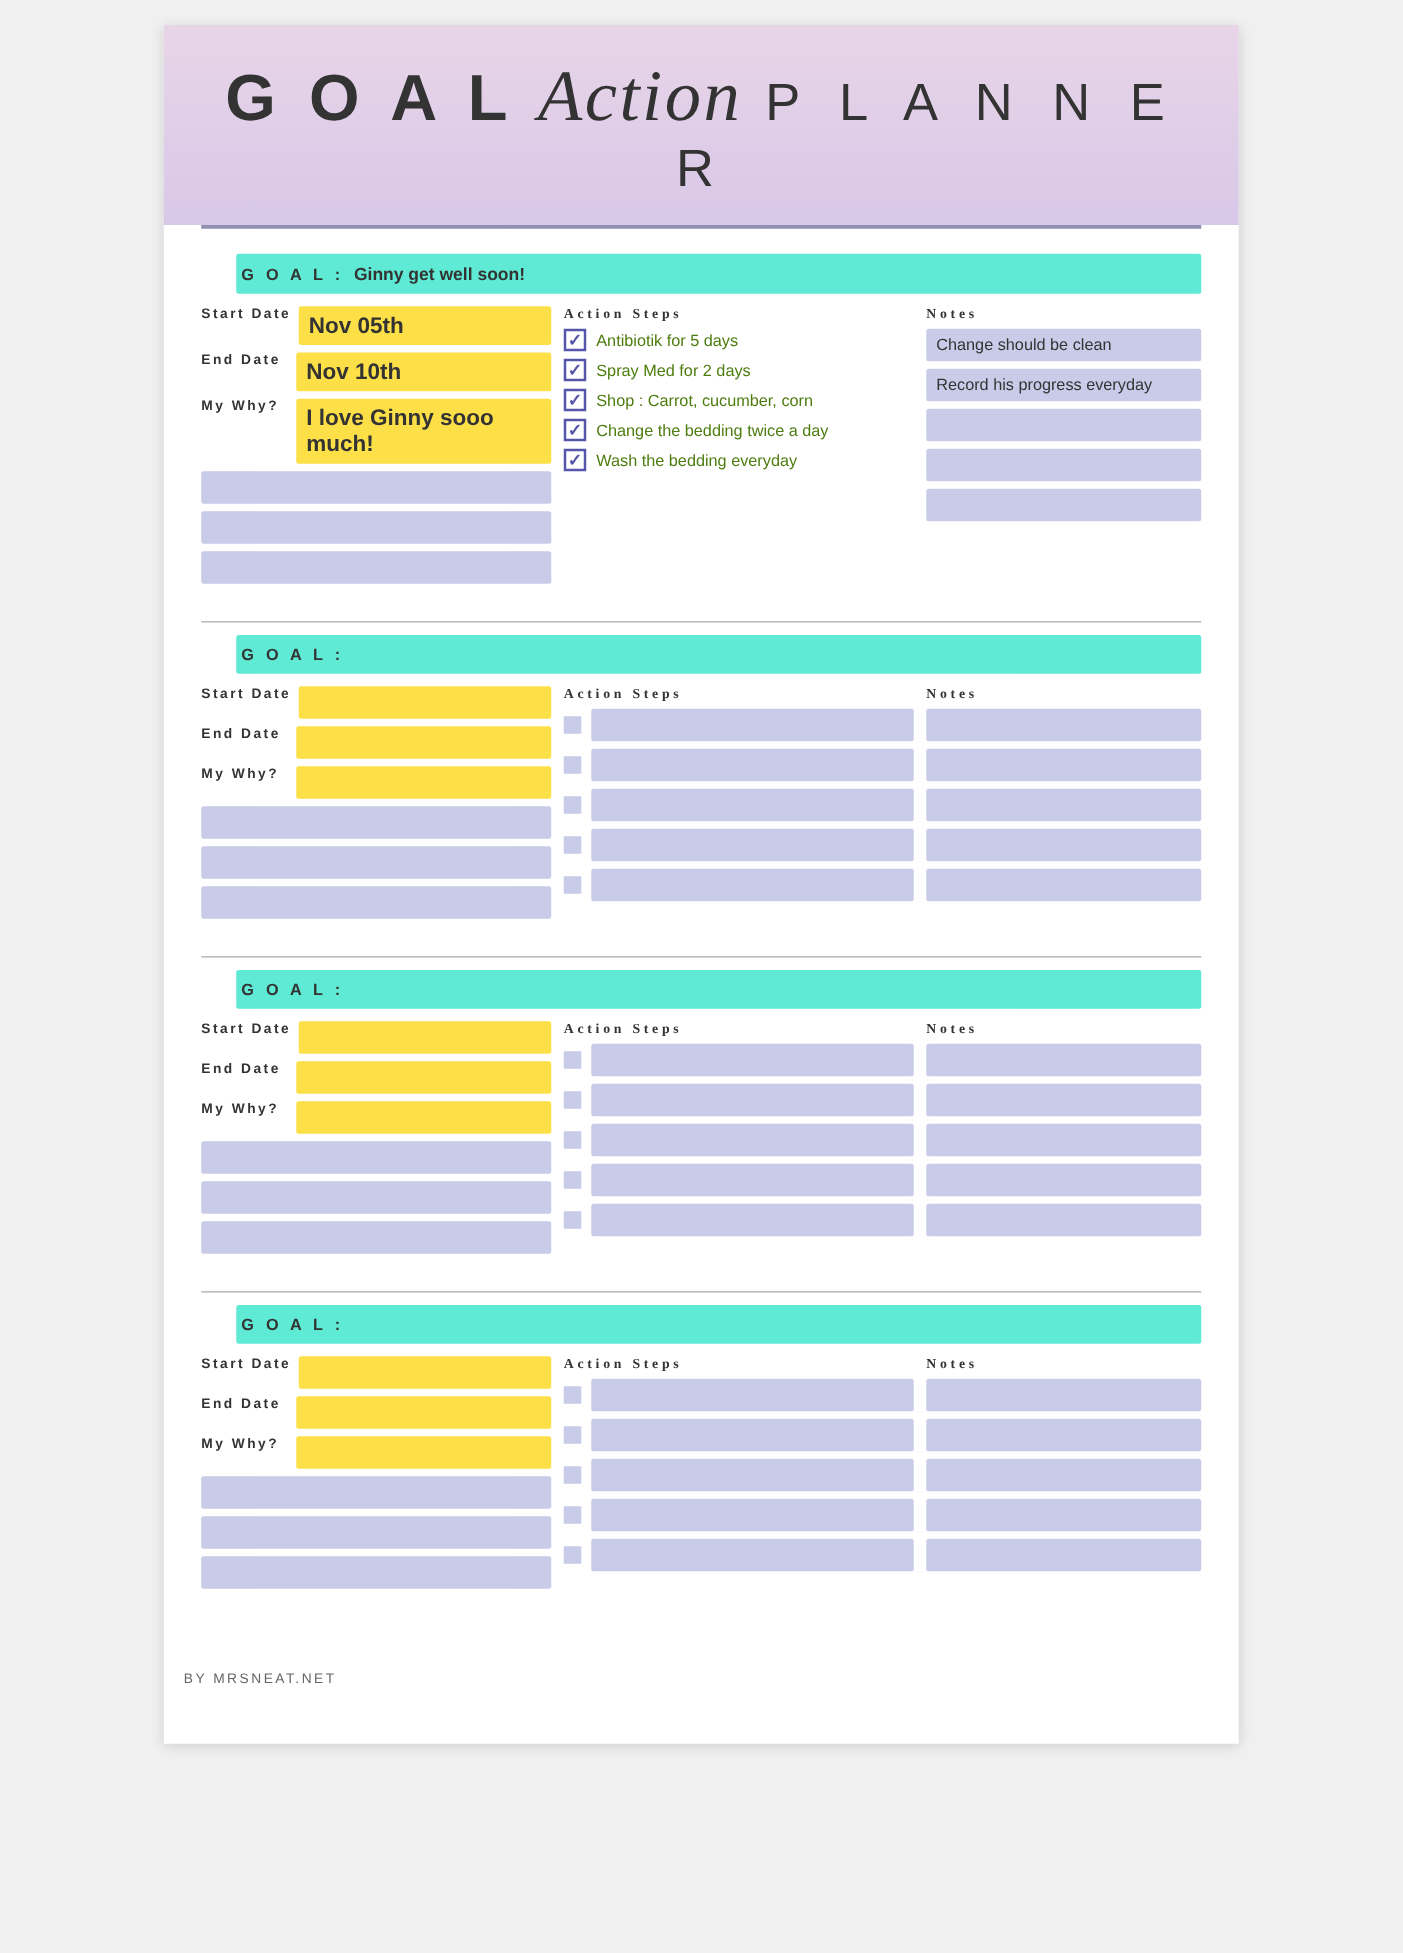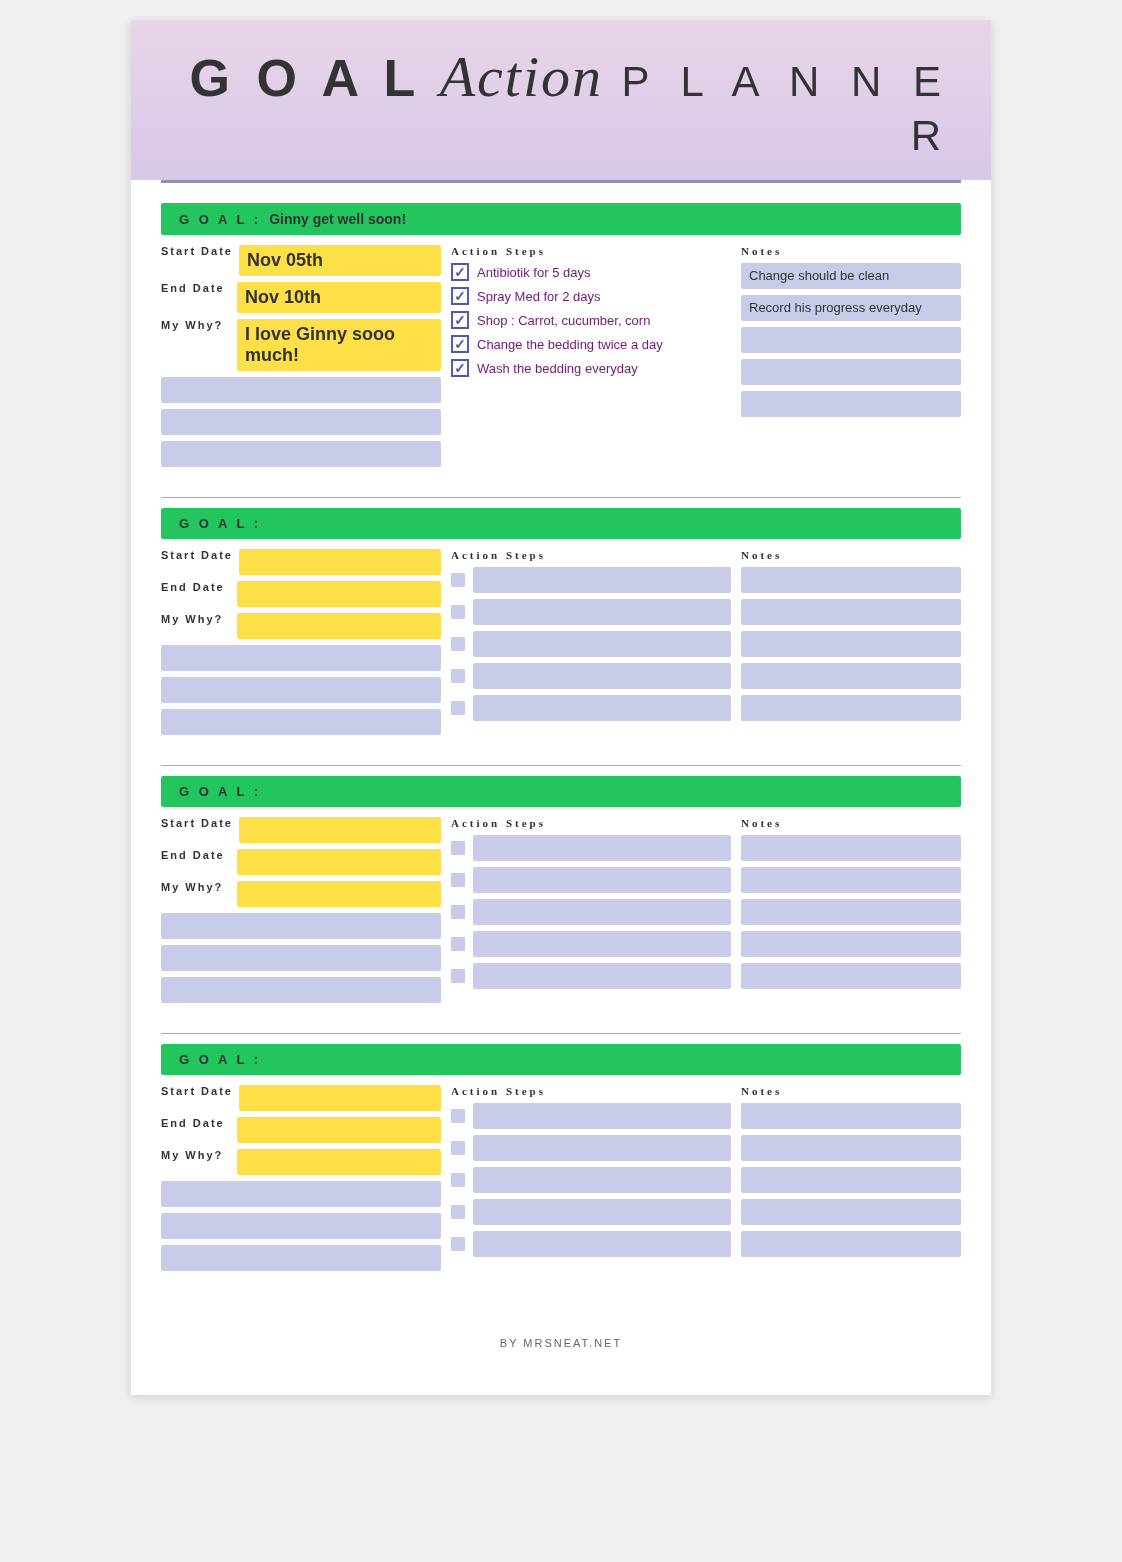--- a/index.html
+++ b/index.html
@@ -16,21 +16,21 @@
       width: 860px;
       background: white;
       padding: 0 0 30px 0;
       box-shadow: 0 2px 10px rgba(0,0,0,0.15);
     }
 
     
     .header {
       background: linear-gradient(180deg, #e8d5e8 0%, #d8c8e8 100%);
       padding: 28px 40px 22px 40px;
-      text-align: right;
+      text-align: center;
     }
 
     .header-title {
       font-size: 52px;
       letter-spacing: 4px;
       color: #333;
       line-height: 1;
     }
 
     .header-title .goal-bold {
@@ -65,24 +65,25 @@
     .content {
       padding: 20px 30px;
     }
 
     
     .goal-section {
       margin-bottom: 24px;
     }
 
     .goal-header {
-      background: #22c55e;
-      padding: 8px 18px;
+      background: #5eead4;
+      padding: 8px 4px;
       margin-bottom: 10px;
       border-radius: 2px;
+      margin-left: 28px;
     }
 
     .goal-header-row {
       display: flex;
       align-items: center;
     }
 
     .goal-label {
       font-family: Arial, sans-serif;
       font-size: 13px;
@@ -181,21 +182,21 @@
     .checkbox-empty {
       width: 14px;
       height: 14px;
       background: #c8cce8;
       margin-right: 8px;
       flex-shrink: 0;
     }
 
     .step-text {
       font-size: 13px;
-      color: #701a75;
+      color: #4d7c0f;
       flex: 1;
     }
 
     .step-box {
       flex: 1;
       background: #c8cce8;
       height: 26px;
       border-radius: 2px;
     }
 
@@ -210,21 +211,20 @@
       padding: 5px 8px;
       font-size: 13px;
       color: #333;
     }
 
     .note-box.filled {
       font-weight: normal;
     }
 
     .footer {
-      text-align: center;
       padding: 16px;
       font-size: 11px;
       letter-spacing: 2px;
       color: #666;
     }
 
     .section-divider {
       height: 1px;
       background: #aaa;
       margin: 16px 0 10px 0;

